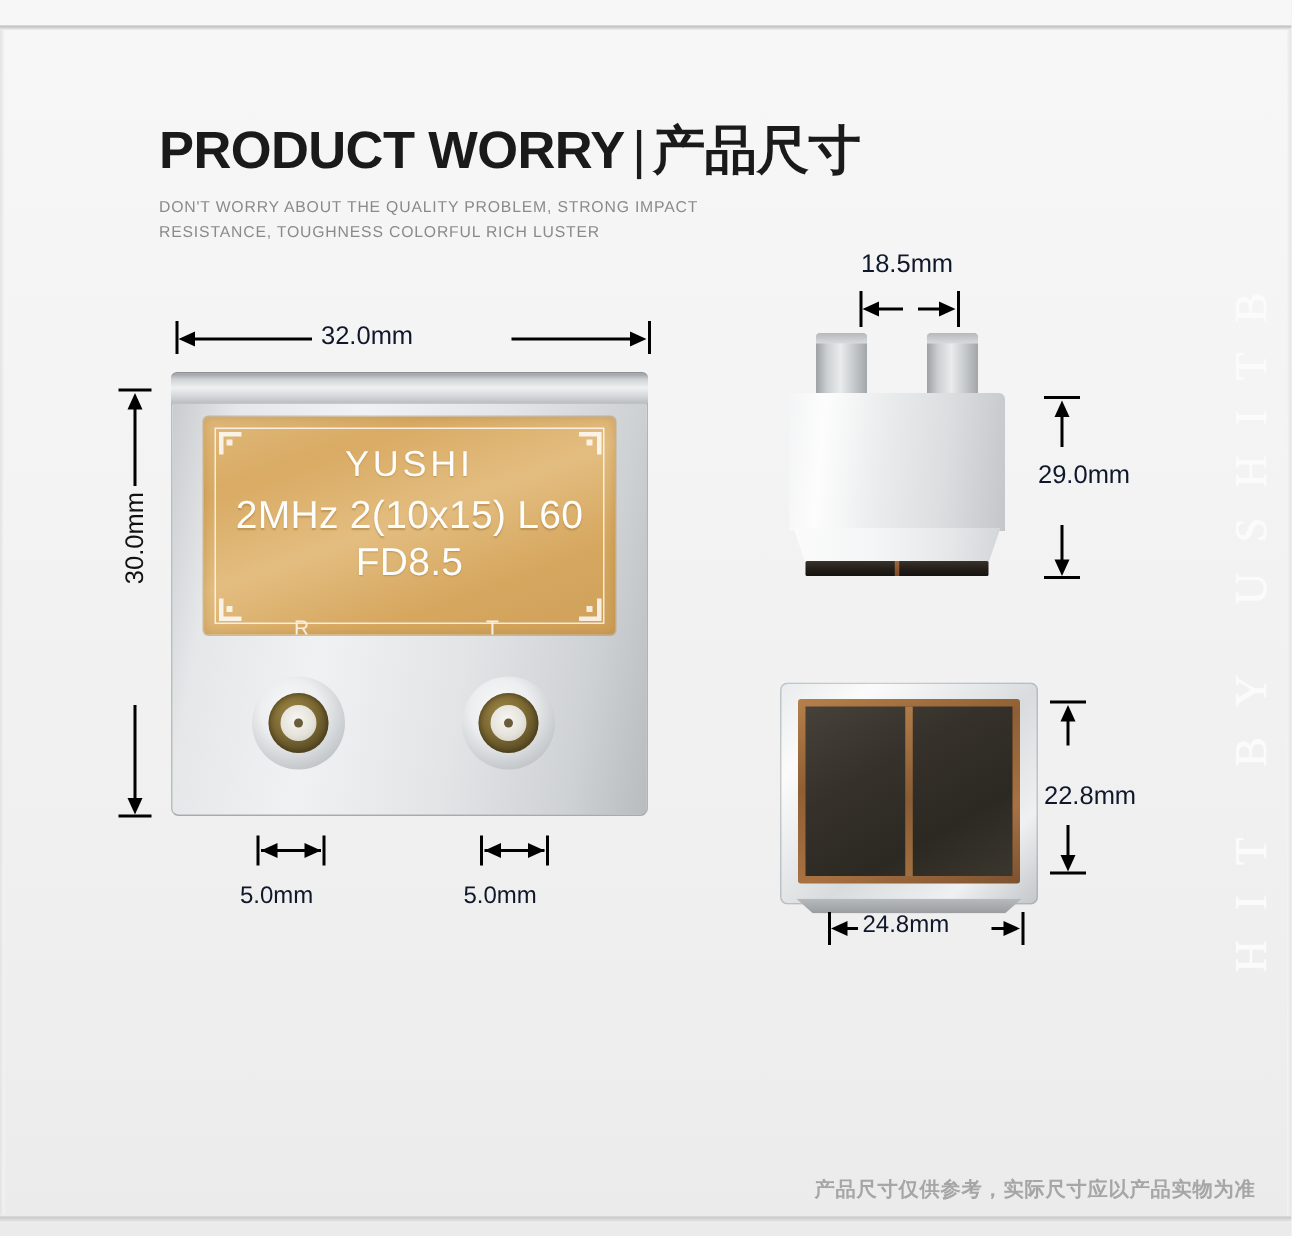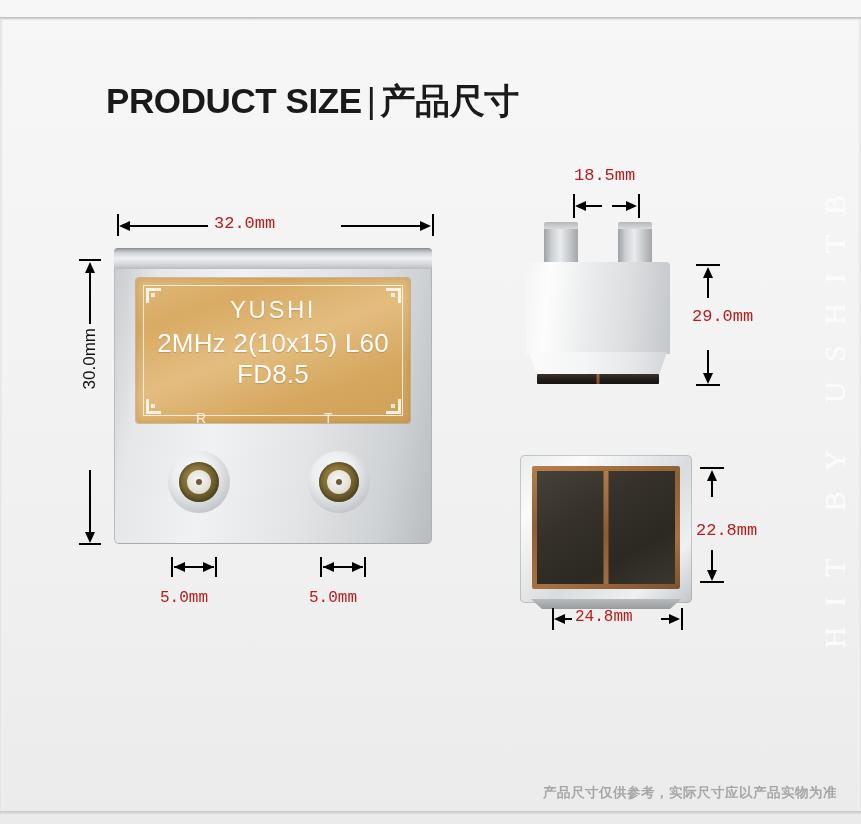--- a/index.html
+++ b/index.html
@@ -57,21 +57,21 @@
     font-family: "Liberation Sans", sans-serif;
   }
   .header h1 .bar { font-weight: 400; margin: 0 5px; }
   .header .sub {
     margin-top: 9px;
     font-size: 10.5px; color: #8a8a8a; line-height: 1.65;
     letter-spacing: 0.55px; max-width: 420px;
   }
 
   
-  .dim-label { font-size: 17px; color: #b91c1c; white-space: nowrap; font-family: Liberation Mono, monospace; }
+  .dim-label { font-size: 17px; color: #0f172a; white-space: nowrap; }
   .dim-label.small { font-size: 16px; }
   .tick-h { position: absolute; width: 1.6px; background: #000; }
   .line-h { position: absolute; height: 1.6px; background: #000; }
   .tick-v { position: absolute; height: 1.6px; background: #000; }
   .line-v { position: absolute; width: 1.6px; background: #000; }
   .arrow { position: absolute; width: 0; height: 0; }
   .arr-left  { border-top: 5px solid transparent; border-bottom: 5px solid transparent; border-right: 11px solid #000; }
   .arr-right { border-top: 5px solid transparent; border-bottom: 5px solid transparent; border-left: 11px solid #000; }
   .arr-up    { border-left: 5px solid transparent; border-right: 5px solid transparent; border-bottom: 11px solid #000; }
   .arr-down  { border-left: 5px solid transparent; border-right: 5px solid transparent; border-top: 11px solid #000; }
@@ -241,22 +241,23 @@
 <div class="bottom-band"></div>
 <div class="edge-left"></div>
 <div class="edge-right"></div>
 
 <div class="watermark">
   <span>HIT BY USHITB</span>
 </div>
 
 <div class="header">
   <h1>
-    <span>PRODUCT SIZE</span><span class="bar">|</span><span>产品尺寸</span>
+    <span>PRODUCT WORRY</span><span class="bar">|</span><span>产品尺寸</span>
   </h1>
+  <div class="sub">DON'T WORRY ABOUT THE QUALITY PROBLEM, STRONG IMPACT RESISTANCE, TOUGHNESS COLORFUL RICH LUSTER</div>
 </div>
 
 <div>
   <div class="tick-h" style="left:117px; top:214px; height:22px;"></div>
   <div class="tick-h" style="left:432px; top:214px; height:22px;"></div>
   <div class="line-h" style="left:123px; top:225px; width:85px;"></div>
   <div class="line-h" style="left:341px; top:225px; width:86px;"></div>
   <div class="arrow arr-left" style="left:119px; top:221px;"></div>
   <div class="arrow arr-right" style="left:420px; top:221px;"></div>
   <div class="dim-label" style="position:absolute; left:214px; top:214px;">32.0mm</div>

